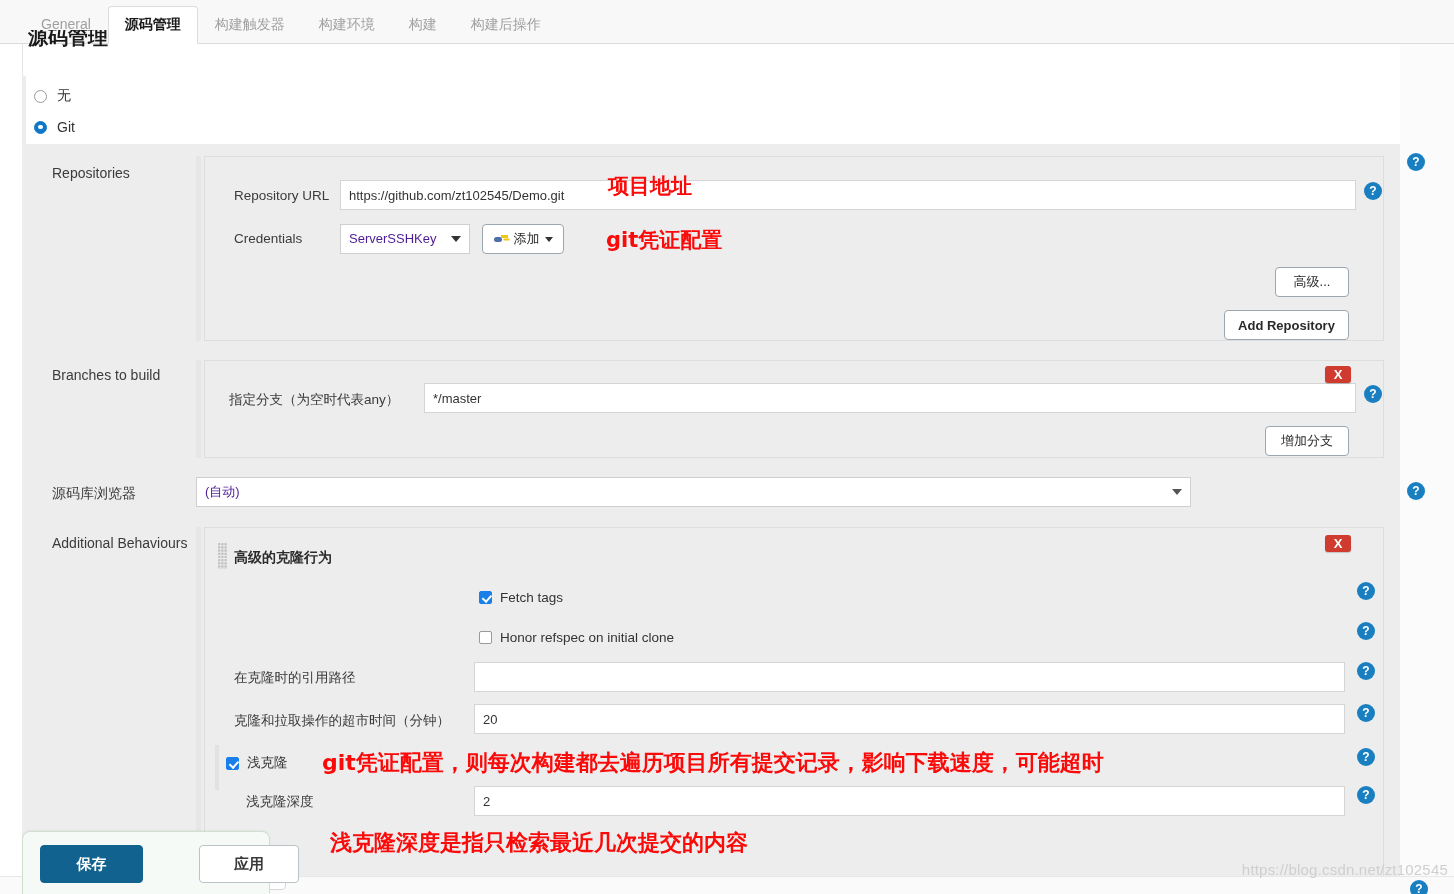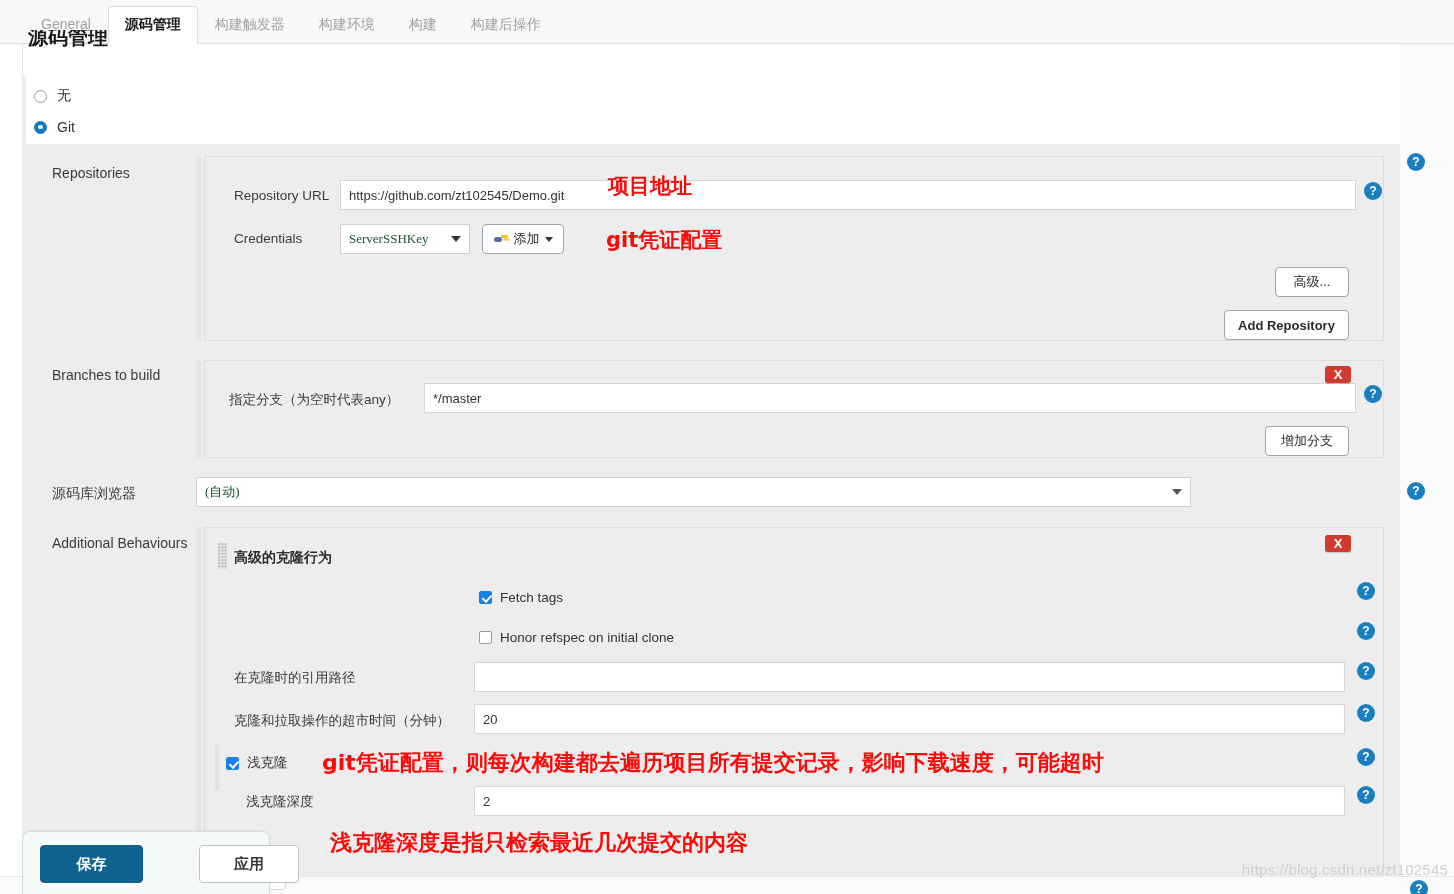--- a/index.html
+++ b/index.html
@@ -98,23 +98,23 @@
     color: #333;
     padding: 0 8px;
     line-height: 28px;
     outline: none;
   }
   .sel {
     position: absolute;
     background: #ffffff;
     border: 1px solid #cfcfcf;
     height: 30px;
-    font-family: Liberation Serif, serif;
+    font-family: Liberation Sans, sans-serif;
     font-size: 13px;
-    color: #14532d;
+    color: #4c1d95;
     padding: 0 24px 0 8px;
     line-height: 28px;
     white-space: nowrap;
     overflow: hidden;
   }
   .sel .caret {
     position: absolute; right: 8px; top: 50%; transform: translateY(-50%);
     width: 0; height: 0;
     border-left: 5px solid transparent; border-right: 5px solid transparent;
     border-top: 6px solid #333;

